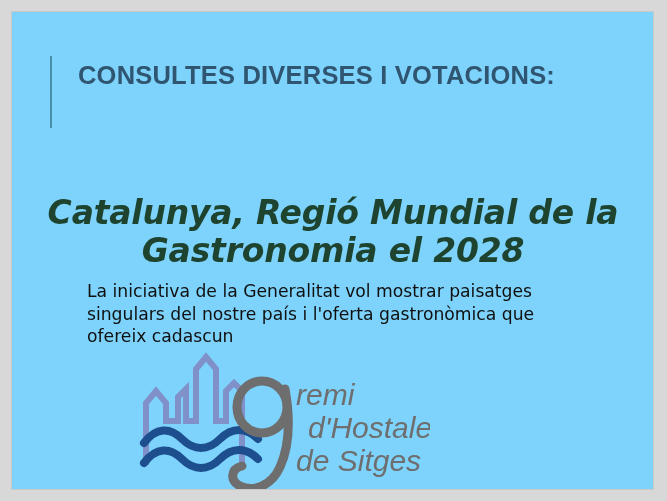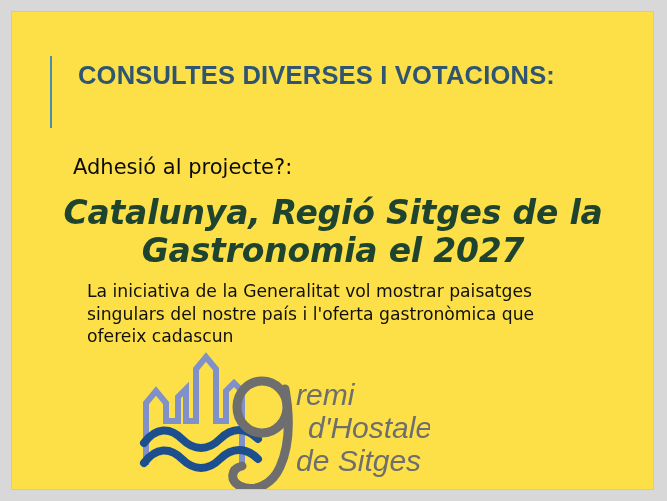--- a/index.html
+++ b/index.html
@@ -13,21 +13,21 @@
     overflow: hidden;
     font-family: "Liberation Sans", sans-serif;
   }
 
   .slide-frame {
     position: absolute;
     left: 11px;
     top: 11px;
     width: 643px;
     height: 479px;
-    background: #fde047;
+    background: #7dd3fc;
     border: 1px solid #c9c9c9;
     box-sizing: border-box;
     overflow: hidden;
   }
 
   
   .title-block {
     position: absolute;
     left: 38px;
     top: 44px;
@@ -109,25 +109,24 @@
 </head>
 <body>
 
 <div class="slide-frame">
 
   <div class="title-block">
     <div class="title-accent-bar"></div>
     <div class="title-text">CONSULTES DIVERSES I VOTACIONS:</div>
   </div>
 
-  <div class="question-text">Adhesió al projecte?:</div>
 
   <div class="headline">
-    <span>Catalunya, Regió Sitges de la</span>
-    <span class="line2">Gastronomia el 2027</span>
+    <span>Catalunya, Regió Mundial de la</span>
+    <span class="line2">Gastronomia el 2028</span>
   </div>
 
   <div class="body-paragraph">La iniciativa de la Generalitat vol mostrar paisatges singulars del nostre país i l'oferta gastronòmica que ofereix cadascun</div>
 
   <div class="logo">
     <svg width="300" height="150" viewBox="0 0 300 150" xmlns="http://www.w3.org/2000/svg">
 
       <g fill="none" stroke="#8090c8" stroke-width="6" stroke-linejoin="miter" stroke-linecap="butt">
         <path d="M16,118 L16,56 L26,44 L36,56 L36,74 L48,74 L48,50 L56,42 L56,74 L66,74
                  L66,22 L76,10 L86,22 L86,74 L96,74 L96,44 L104,36 L112,44 L112,118"></path>

